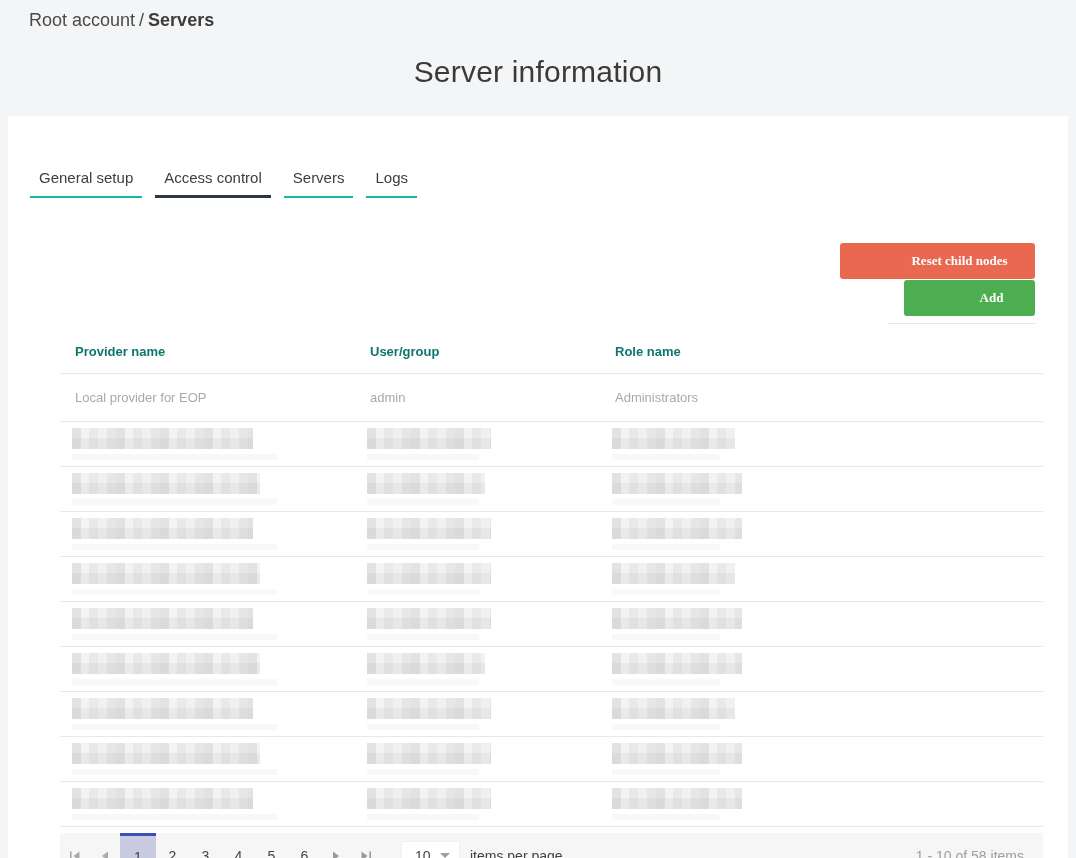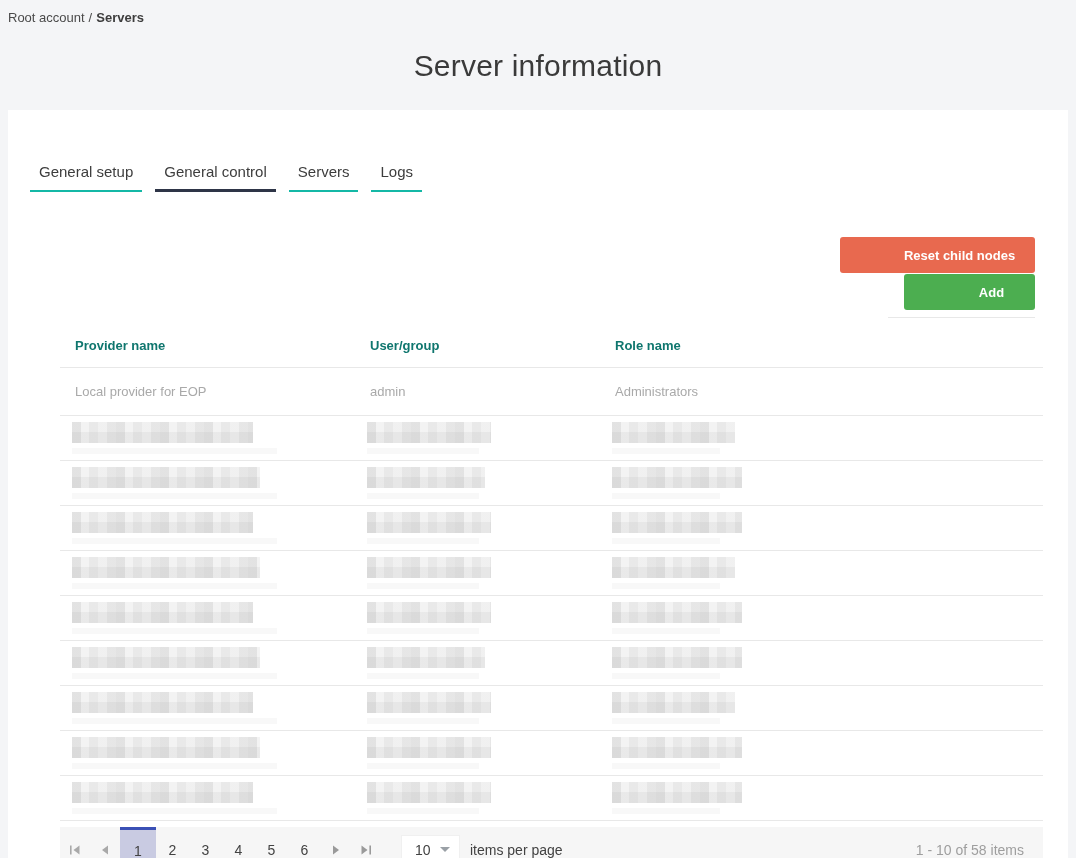--- a/index.html
+++ b/index.html
@@ -5,21 +5,21 @@
   * { margin: 0; padding: 0; box-sizing: border-box; }
   html, body { width: 1076px; height: 858px; overflow: hidden; }
   body {
     font-family: "Liberation Sans", "DejaVu Sans", sans-serif;
     background: #f4f5f7;
     color: #3d3d3d;
   }
 
   
   .page-header { padding: 8px 8px 0 8px; }
-  .breadcrumb { font-size: 13px; color: #4a4a4a; padding-top: 2px; }
+  .breadcrumb { font-size: 18px; color: #4a4a4a; padding-top: 2px; margin-left: 21px; }
   .breadcrumb .crumb-link { color: #4a4a4a; cursor: pointer; }
   .breadcrumb .crumb-sep { margin: 0 4px; color: #4a4a4a; }
   .breadcrumb .crumb-current { font-weight: bold; color: #3d3d3d; }
   .page-title { font-size: 30px; font-weight: 400; color: #3a3a3a; margin-top: 24px; letter-spacing: 0.2px; text-align: center; }
 
   
   .card {
     background: #ffffff;
     margin: 27px 8px 0 8px;
     height: 766px;
@@ -45,21 +45,21 @@
   .toolbar {
     display: flex;
     flex-direction: column;
     align-items: flex-end;
     padding: 45px 33px 0 0;
   }
   .btn {
     border: none;
     border-radius: 3px;
     color: #ffffff;
-    font-family: Liberation Sans, sans-serif;
+    font-family: Liberation Serif, serif;
     font-size: 13px;
     font-weight: bold;
     height: 36px;
     cursor: pointer;
     padding-left: 44px;
   }
   .btn-reset { background: #e8694f; width: 195px; }
   .btn-add { background: #4cae50; width: 131px; margin-top: 1px; }
   .toolbar-underline { width: 147px; height: 1px; background: #e8e8e8; margin-top: 7px; }
 
@@ -147,21 +147,21 @@
   <div class="breadcrumb">
     <span class="crumb-link">Root account</span><span class="crumb-sep">/</span><span class="crumb-current">Servers</span>
   </div>
   <h1 class="page-title">Server information</h1>
 </div>
 
 <div class="card">
 
   <div class="tabs">
     <div class="tab">General setup</div>
-    <div class="tab active">General control</div>
+    <div class="tab active">Access control</div>
     <div class="tab">Servers</div>
     <div class="tab">Logs</div>
   </div>
 
   <div class="toolbar">
     <button class="btn btn-reset">Reset child nodes</button>
     <button class="btn btn-add">Add</button>
     <div class="toolbar-underline"></div>
   </div>
 

